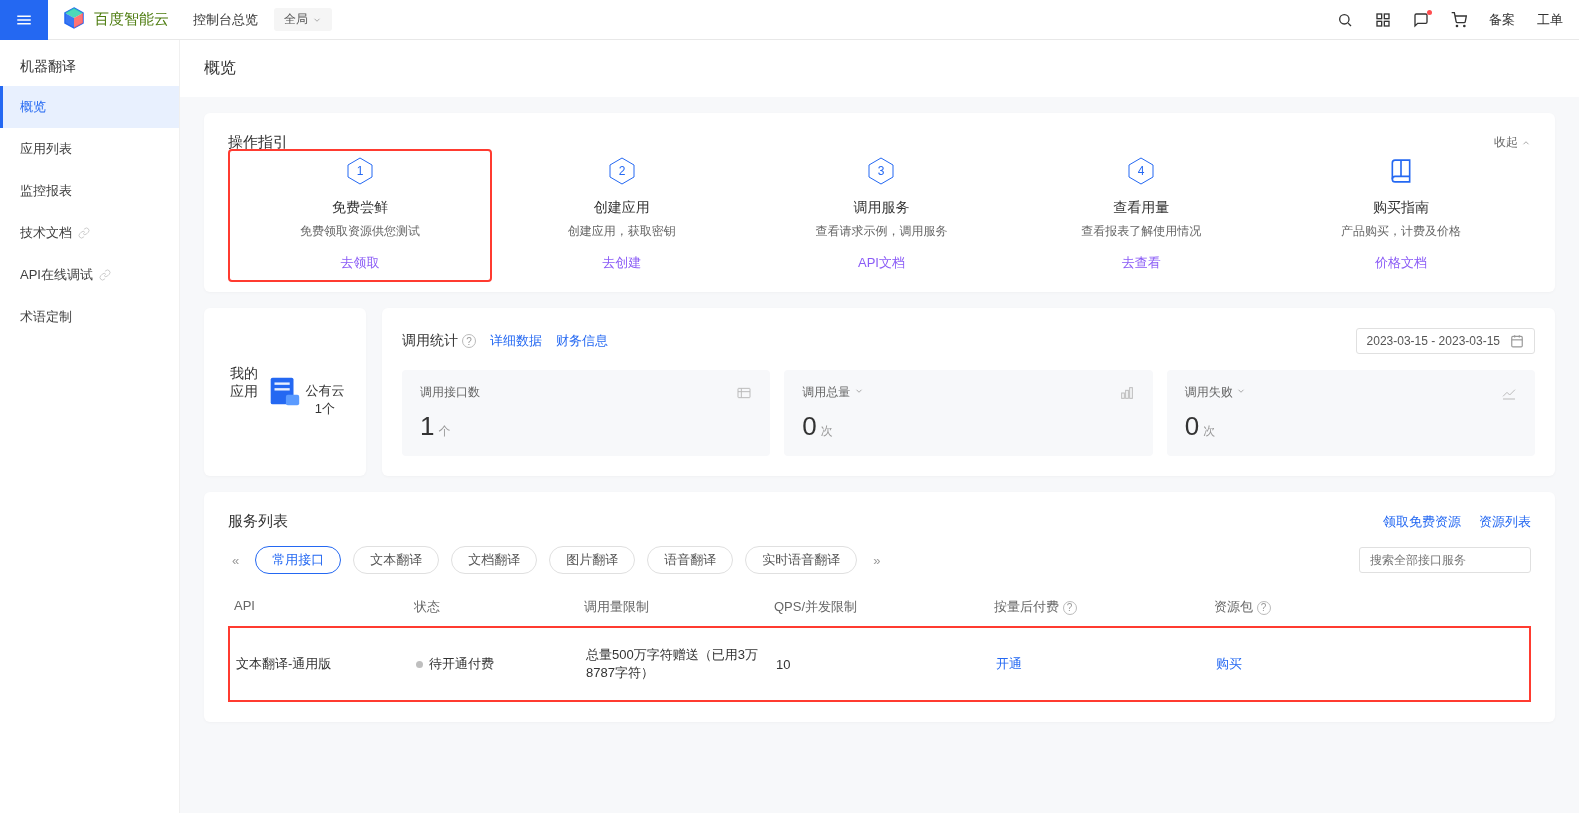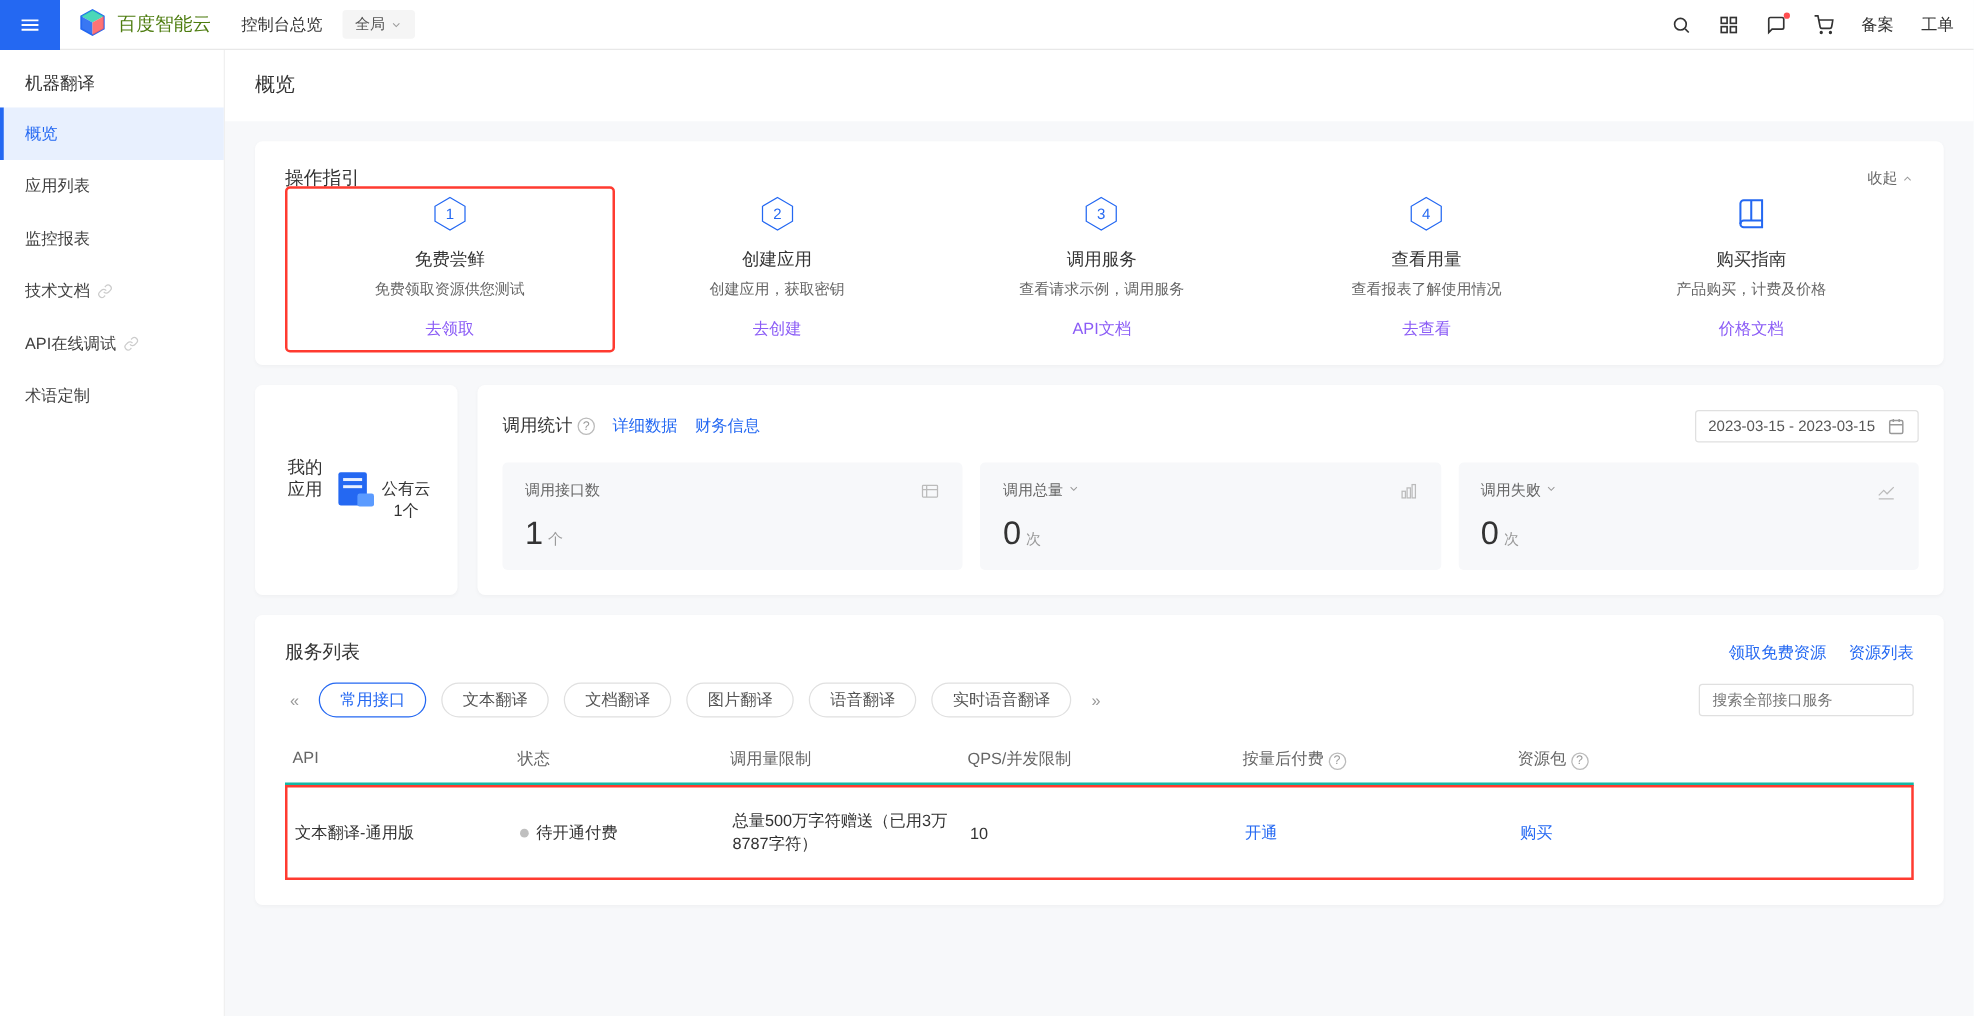--- a/index.html
+++ b/index.html
@@ -54,21 +54,21 @@
     .stat-unit{font-size:12px;color:#999;margin-left:4px;font-weight:400}
     .svc-hd{display:flex;align-items:center;justify-content:space-between;margin-bottom:15px}
     .svc-title{font-size:15px}
     .svc-links{display:flex;gap:18px}
     .tabs{display:flex;align-items:center;gap:12px;margin-bottom:14px}
     .arrow-nav{color:#999;cursor:pointer;font-size:13px;padding:0 4px}
     .tab{border:1px solid #e0e0e0;border-radius:14px;padding:4px 16px;font-size:13px;color:#555;cursor:pointer}
     .tab.active{border-color:#2468f2;color:#2468f2}
     .search{margin-left:auto;border:1px solid #e0e0e0;border-radius:3px;padding:5px 10px;font-size:12px;display:flex;align-items:center;gap:8px;width:172px;color:#bbb}
     .search input{border:none;outline:none;flex:1;font-size:12px}
-    .tbl-head{display:flex;padding:10px 6px;color:#666;font-size:13px;border-bottom:3px solid #14b8a6}
+    .tbl-head{display:flex;padding:10px 6px;color:#666;font-size:13px;border-bottom:1px solid #14b8a6}
     .tbl-row{display:flex;padding:18px 6px;font-size:13px;color:#333;align-items:center;border:2px solid #ff3b30;margin-top:-1px}
     .col-api{width:180px}
     .col-status{width:170px;display:flex;align-items:center;gap:6px}
     .col-limit{width:190px}
     .col-qps{width:220px}
     .col-pay{width:220px}
     .col-pack{flex:1}
     .status-dot{width:7px;height:7px;border-radius:50%;background:#bfbfbf}
     .chev{display:inline-flex}
     .logo-mark svg{width:24px;height:24px}

